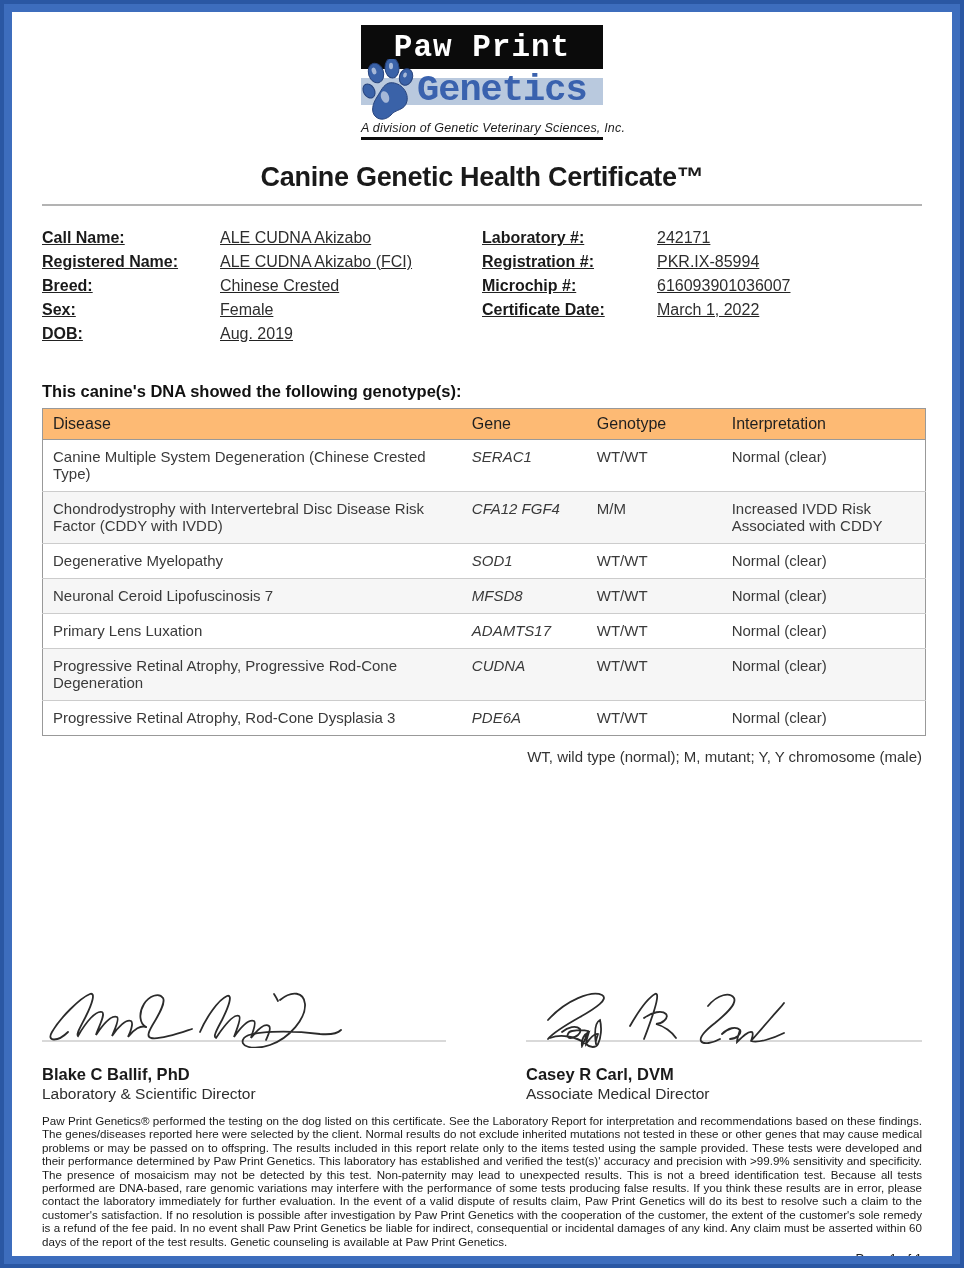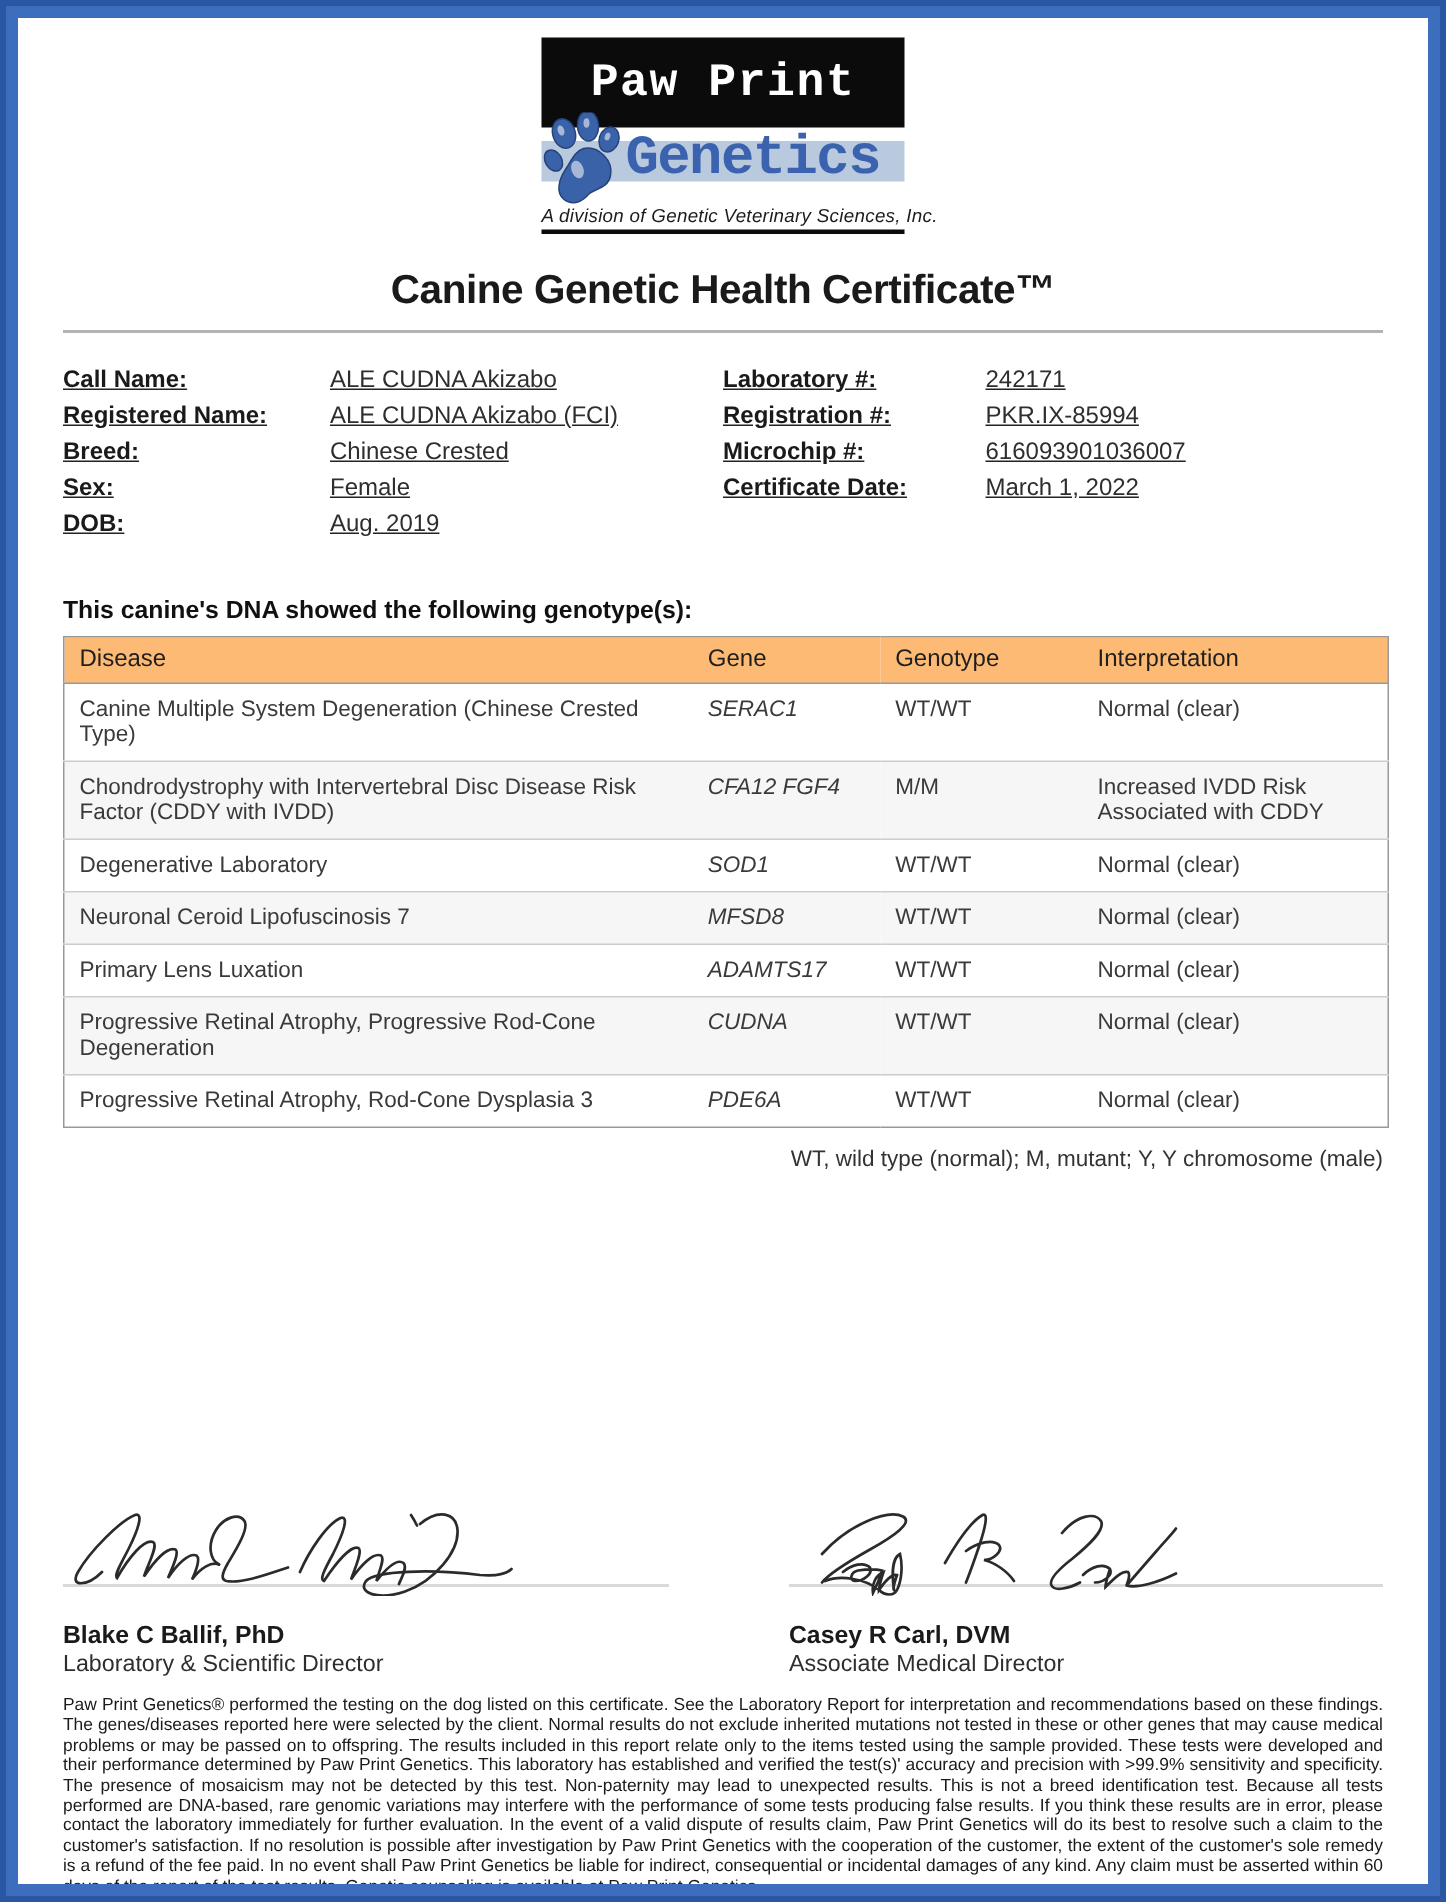--- a/index.html
+++ b/index.html
@@ -16,21 +16,21 @@
     width:100%; height:100%;
     border:8px solid #3d6dbd;
     background:#fff;
     padding:0 30px;
     overflow:hidden;
   }
 
   
   .logo-wrap { width:242px; margin:13px auto 0; }
   .logo-black-box {
-    background:#0b0b0b; height:60px; width:242px;
+    background:#0b0b0b; height:44px; width:242px;
     display:flex; align-items:center; justify-content:center;
   }
   .logo-line1 {
     color:#fff; font-family:"Liberation Mono","DejaVu Sans Mono",monospace;
     font-weight:bold; font-size:31px; letter-spacing:1px; white-space:nowrap;
   }
   .logo-banner { position:relative; height:27px; margin-top:9px; width:242px; }
   .banner-bg { position:absolute; inset:0; background:#b9c9de; }
   .logo-line2 {
     position:absolute; top:-9px; left:56px;
@@ -199,21 +199,21 @@
           <td>WT/WT</td>
           <td>Normal (clear)</td>
         </tr>
         <tr class="row">
           <td>Chondrodystrophy with Intervertebral Disc Disease Risk Factor (CDDY with IVDD)</td>
           <td class="gene">CFA12 FGF4</td>
           <td>M/M</td>
           <td>Increased IVDD Risk Associated with CDDY</td>
         </tr>
         <tr class="row">
-          <td>Degenerative Laboratory</td>
+          <td>Degenerative Myelopathy</td>
           <td class="gene">SOD1</td>
           <td>WT/WT</td>
           <td>Normal (clear)</td>
         </tr>
         <tr class="row">
           <td>Neuronal Ceroid Lipofuscinosis 7</td>
           <td class="gene">MFSD8</td>
           <td>WT/WT</td>
           <td>Normal (clear)</td>
         </tr>

